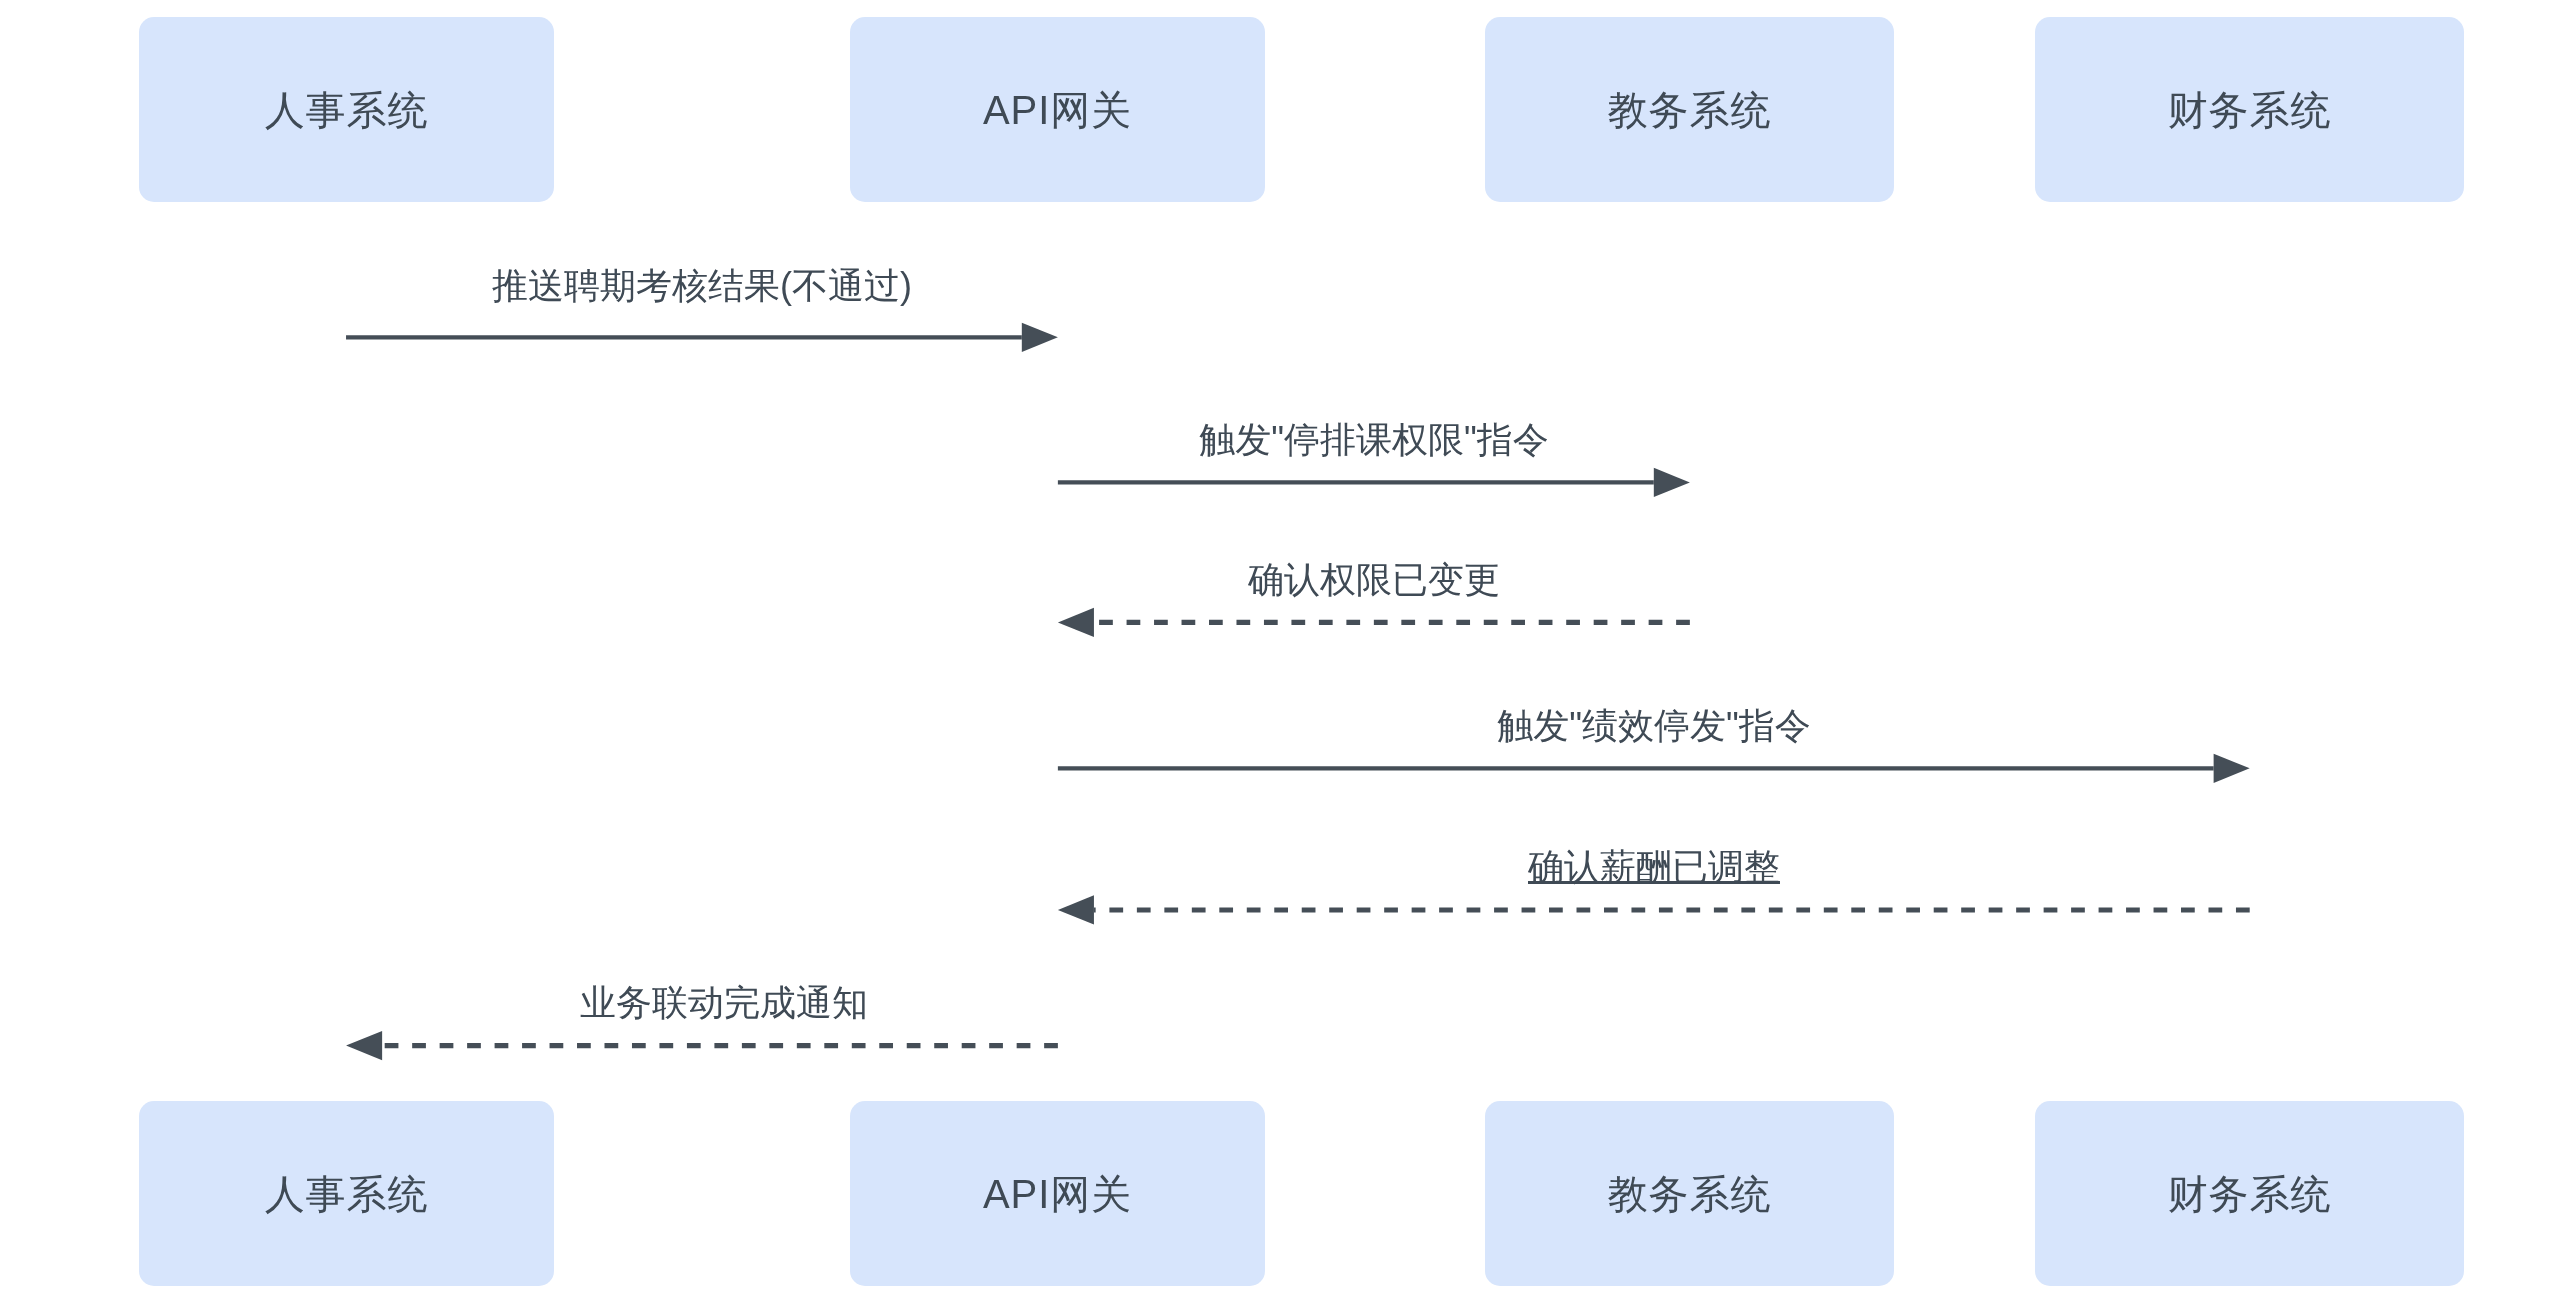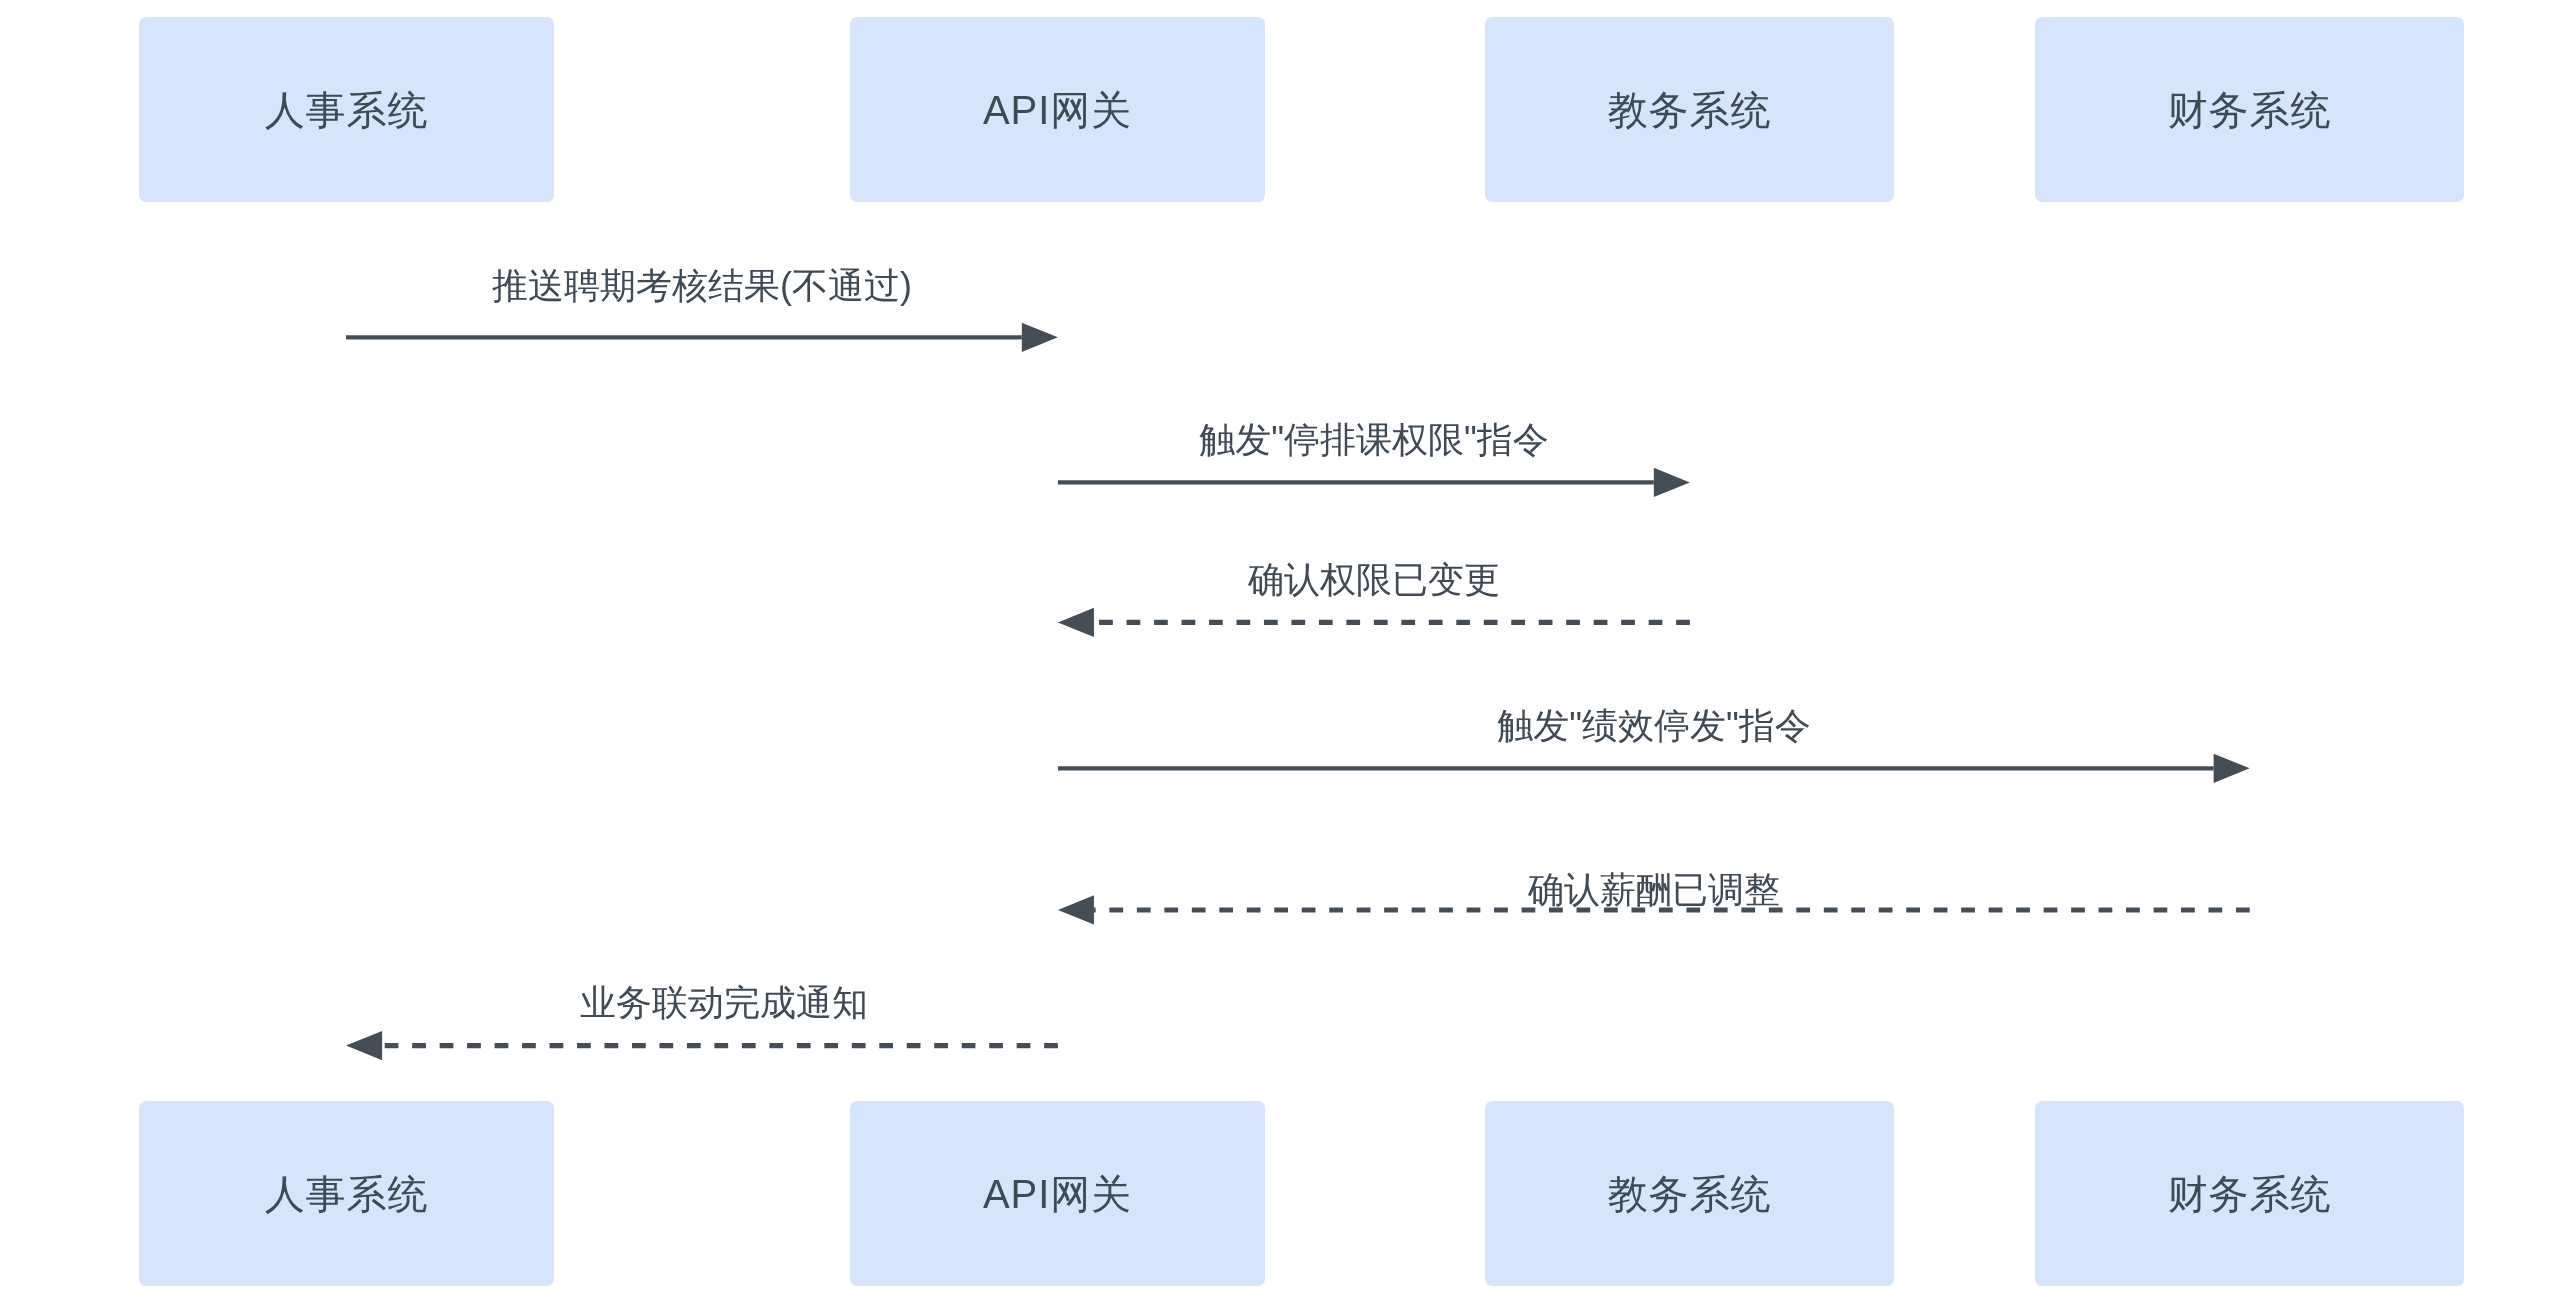--- a/index.html
+++ b/index.html
@@ -14,21 +14,21 @@
   }
   #diagram {
     position: relative;
     width: 2576px;
     height: 1304px;
     background: #ffffff;
   }
   .participant {
     position: absolute;
     background: #d7e5fc;
-    border-radius: 7px;
+    border-radius: 15px;
     display: flex;
     align-items: center;
     justify-content: center;
     height: 185px;
   }
   .participant-label {
     font-size: 40px;
     color: #3f4a55;
     letter-spacing: 0.9px;
     line-height: 1;
@@ -117,17 +117,17 @@
       </div>
       <div class="participant" style="left: 2035px; top: 1101px; width: 429px; height: 185px;">
         <span class="participant-label">财务系统</span>
       </div>
     </div>
   <div id="message-labels">
       <div class="msg-label" style="left: 702px; top: 268px;">推送聘期考核结果(不通过)</div>
       <div class="msg-label" style="left: 1374px; top: 422px;">触发"停排课权限"指令</div>
       <div class="msg-label" style="left: 1374px; top: 562px; font-family: Liberation Serif, serif;">确认权限已变更</div>
       <div class="msg-label" style="left: 1654px; top: 708px;">触发"绩效停发"指令</div>
-      <div class="msg-label" style="left: 1654px; top: 872px;">确认薪酬已调整</div>
+      <div class="msg-label" style="left: 1654px; top: 849px; text-decoration: underline;">确认薪酬已调整</div>
       <div class="msg-label" style="left: 724px; top: 985px;">业务联动完成通知</div>
     </div>
 </div>
 
 
 </body></html>

